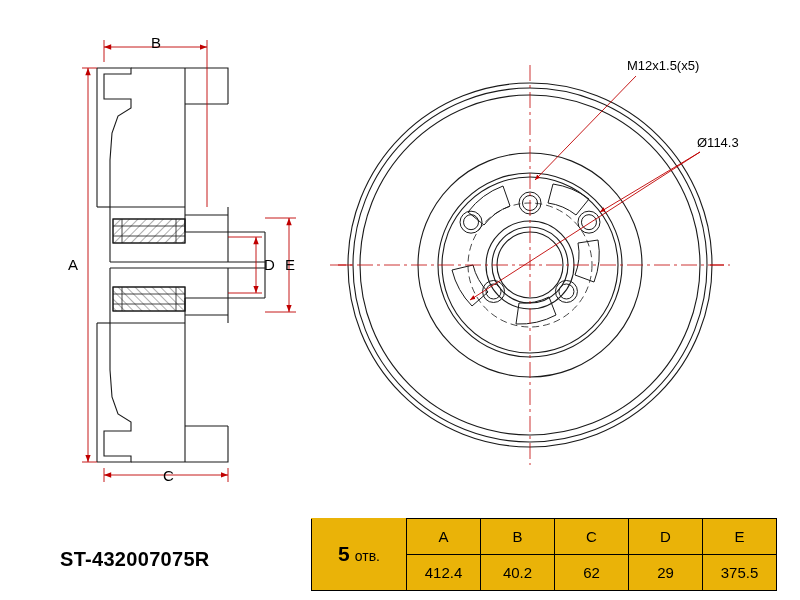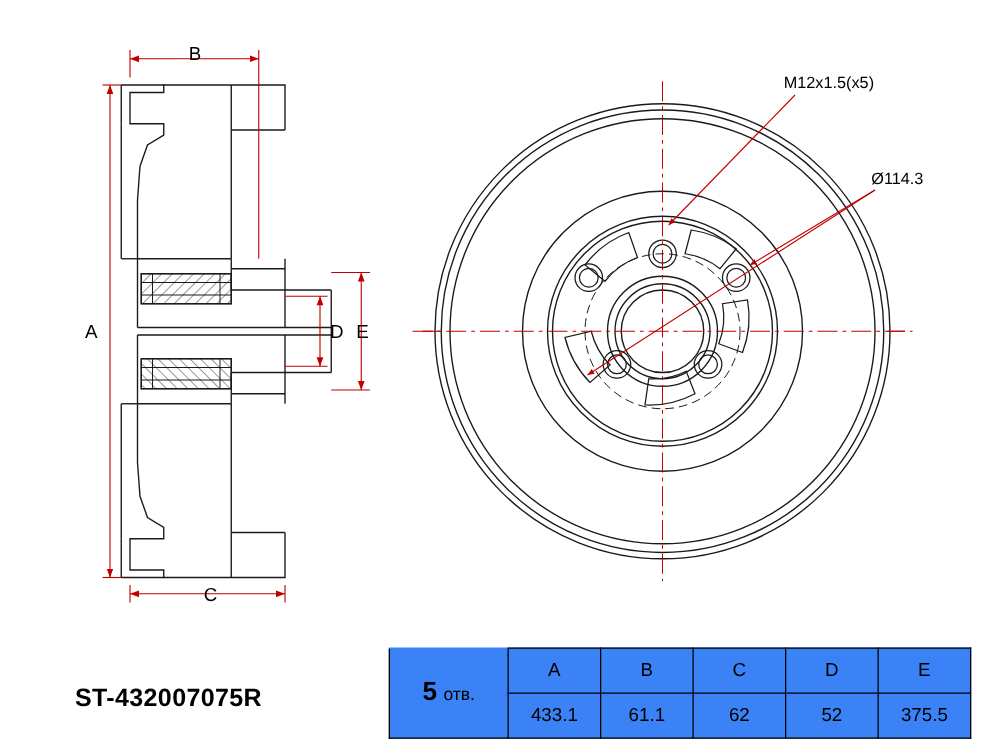--- a/index.html
+++ b/index.html
@@ -35,21 +35,21 @@
     font-weight: bold;
     letter-spacing: 0.3px;
     color: #000;
   }
   
   .spec-table {
     position: absolute;
     left: 311px;
     top: 518px;
     border-collapse: collapse;
-    background: #3b82f6;
+    background: #eab308;
   }
   .spec-table td {
     border: 1px solid #000;
     text-align: center;
     vertical-align: middle;
     font-size: 15px;
     height: 35px;
     padding: 0;
   }
   .spec-table td.holes {
@@ -277,22 +277,22 @@
       <td class="holes noborder-top" rowspan="2">
         <span class="big">5</span><span>отв.</span>
       </td>
       <td class="hdr">A</td>
       <td class="hdr">B</td>
       <td class="hdr">C</td>
       <td class="hdr">D</td>
       <td class="hdr">E</td>
     </tr>
     <tr>
-      <td class="val">433.1</td>
-      <td class="val">61.1</td>
+      <td class="val">412.4</td>
+      <td class="val">40.2</td>
       <td class="val">62</td>
-      <td class="val">52</td>
+      <td class="val">29</td>
       <td class="val">375.5</td>
     </tr>
   </tbody>
     </table>
 
 </div>
 
 </body></html>

